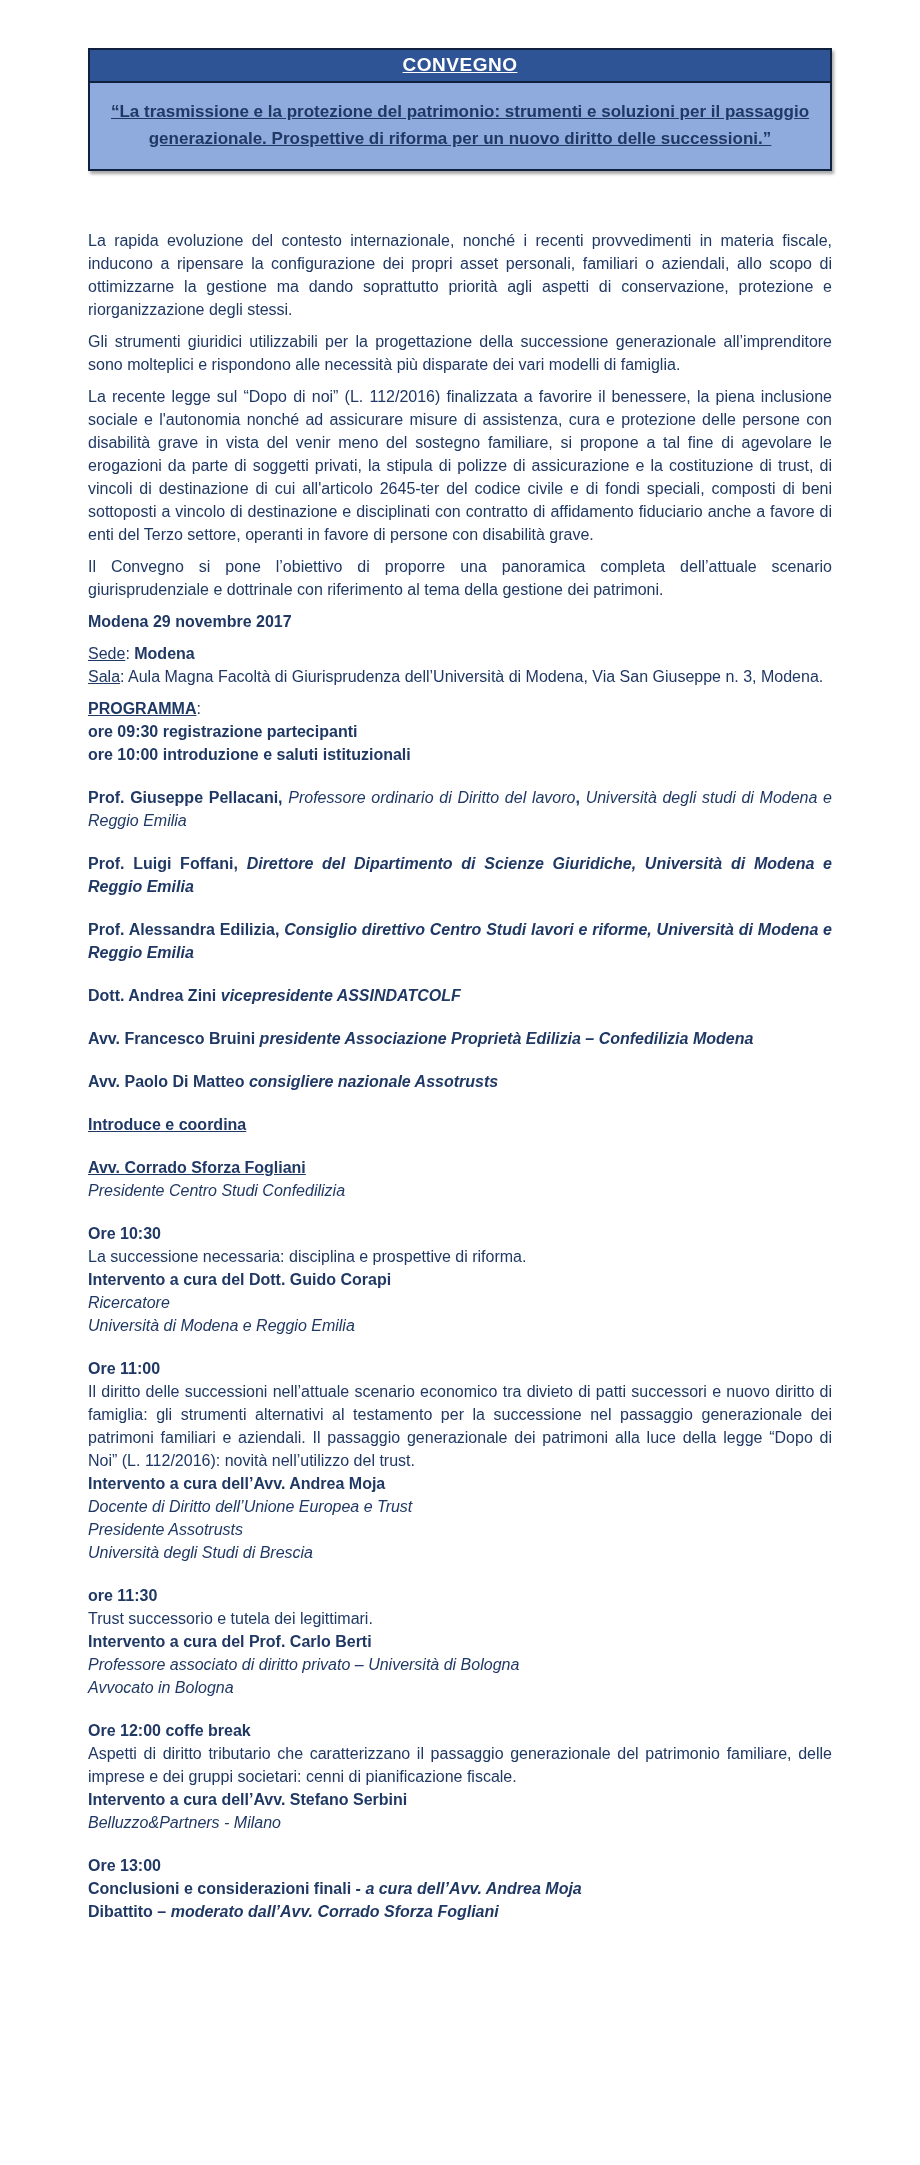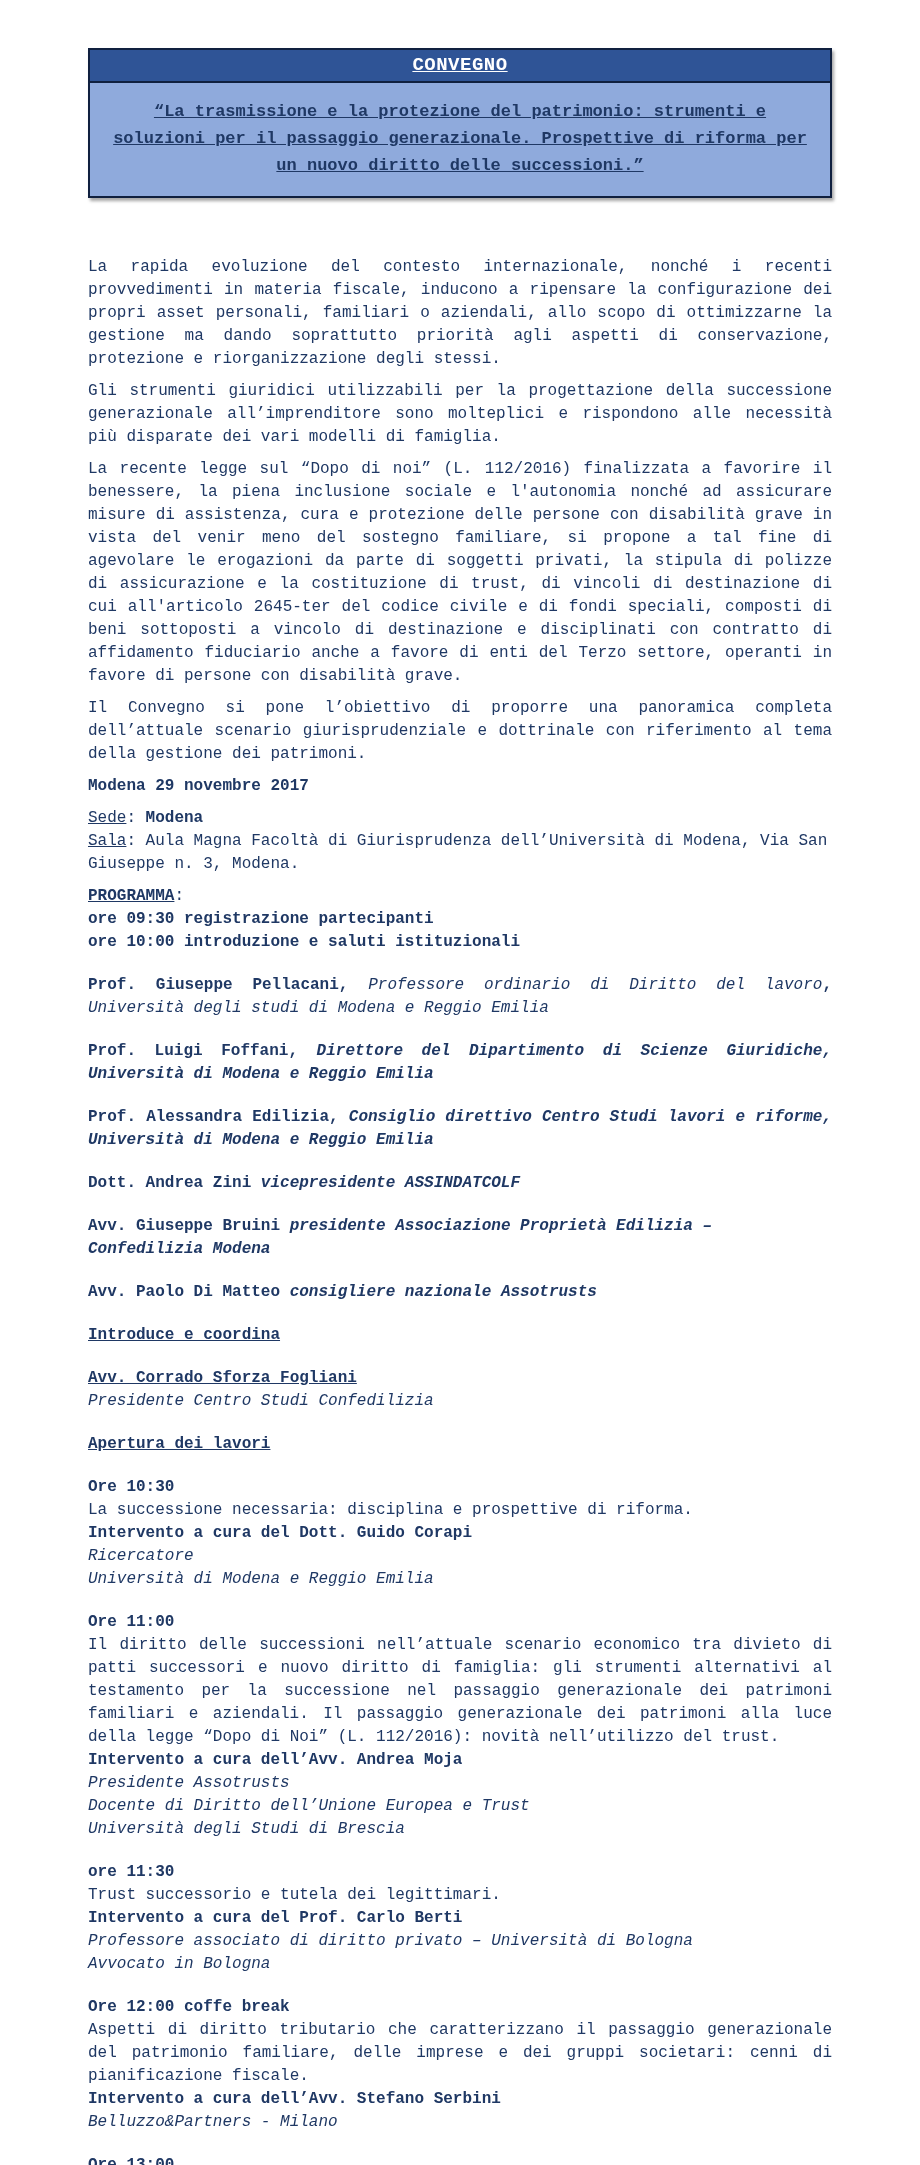--- a/index.html
+++ b/index.html
@@ -1,19 +1,19 @@
 <!DOCTYPE html>
 <html><head>
 <meta charset="utf-8">
 <style>
   html,body{margin:0;padding:0;background:#ffffff;}
   .page{
     width:920px;height:2165px;overflow:hidden;margin:0 auto;background:#ffffff;
     box-sizing:border-box;padding:48px 88px 0;
-    font-family:Liberation Mono, monospace;
+    font-family:Liberation Sans, sans-serif;
     color:#1F3864;
   }
   .title-box{
     border:2px solid #10203f;
     box-shadow:2px 3px 3px rgba(0,0,0,.35);
     margin-bottom:58px;
   }
   .banner{
     background:#2F5496;color:#ffffff;text-align:center;
     font-weight:bold;font-size:19px;letter-spacing:.5px;
@@ -54,36 +54,35 @@
       <p class="blk gap-sm"><span class="st-b">Modena 29 novembre 2017</span></p>
       <p class="blk gap-sm"><span class="st-u">Sede</span><span>: </span><span class="st-b">Modena</span></p>
       <p class="blk gap-none"><span class="st-u">Sala</span><span>: Aula Magna Facoltà di Giurisprudenza dell’Università di Modena, Via San Giuseppe n. 3, Modena.</span></p>
       <p class="blk gap-sm"><span class="st-b st-u">PROGRAMMA</span><span>:</span></p>
       <p class="blk gap-none"><span class="st-b">ore 09:30 registrazione partecipanti</span></p>
       <p class="blk gap-none"><span class="st-b">ore 10:00 introduzione e saluti istituzionali</span></p>
       <p class="blk gap-lg just"><span class="st-b">Prof. Giuseppe Pellacani, </span><span class="st-i">Professore ordinario di Diritto del lavoro</span><span class="st-b">, </span><span class="st-i">Università degli studi di Modena e Reggio Emilia</span></p>
       <p class="blk gap-lg just"><span class="st-b">Prof. Luigi Foffani, </span><span class="st-b st-i">Direttore del Dipartimento di Scienze Giuridiche, Università di Modena e Reggio Emilia</span></p>
       <p class="blk gap-lg just"><span class="st-b">Prof. Alessandra Edilizia, </span><span class="st-b st-i">Consiglio direttivo Centro Studi lavori e riforme, Università di Modena e Reggio Emilia</span></p>
       <p class="blk gap-lg"><span class="st-b">Dott. Andrea Zini </span><span class="st-b st-i">vicepresidente ASSINDATCOLF</span></p>
-      <p class="blk gap-lg"><span class="st-b">Avv. Giuseppe Bruini </span><span class="st-b st-i">presidente Associazione Proprietà Edilizia – Confedilizia Modena</span></p>
+      <p class="blk gap-lg"><span class="st-b">Avv. Francesco Bruini </span><span class="st-b st-i">presidente Associazione Proprietà Edilizia – Confedilizia Modena</span></p>
       <p class="blk gap-lg"><span class="st-b">Avv. Paolo Di Matteo </span><span class="st-b st-i">consigliere nazionale Assotrusts</span></p>
       <p class="blk gap-lg"><span class="st-b st-u">Introduce e coordina</span></p>
       <p class="blk gap-lg"><span class="st-b st-u">Avv. Corrado Sforza Fogliani</span></p>
       <p class="blk gap-none"><span class="st-i">Presidente Centro Studi Confedilizia</span></p>
-      <p class="blk gap-lg"><span class="st-b st-u">Apertura dei lavori</span></p>
       <p class="blk gap-lg"><span class="st-b">Ore 10:30</span></p>
       <p class="blk gap-none"><span>La successione necessaria: disciplina e prospettive di riforma.</span></p>
       <p class="blk gap-none"><span class="st-b">Intervento a cura del Dott. Guido Corapi</span></p>
       <p class="blk gap-none"><span class="st-i">Ricercatore</span></p>
       <p class="blk gap-none"><span class="st-i">Università di Modena e Reggio Emilia</span></p>
       <p class="blk gap-lg"><span class="st-b">Ore 11:00</span></p>
       <p class="blk gap-none just"><span>Il diritto delle successioni nell’attuale scenario economico tra divieto di patti successori e nuovo diritto di famiglia: gli strumenti alternativi al testamento per la successione nel passaggio generazionale dei patrimoni familiari e aziendali. Il passaggio generazionale dei patrimoni alla luce della legge “Dopo di Noi” (L. 112/2016): novità nell’utilizzo del trust.</span></p>
       <p class="blk gap-none"><span class="st-b">Intervento a cura dell’Avv. Andrea Moja</span></p>
+      <p class="blk gap-none"><span class="st-i">Docente di Diritto dell’Unione Europea e Trust</span></p>
       <p class="blk gap-none"><span class="st-i">Presidente Assotrusts</span></p>
-      <p class="blk gap-none"><span class="st-i">Docente di Diritto dell’Unione Europea e Trust</span></p>
       <p class="blk gap-none"><span class="st-i">Università degli Studi di Brescia</span></p>
       <p class="blk gap-lg"><span class="st-b">ore 11:30</span></p>
       <p class="blk gap-none"><span>Trust successorio e tutela dei legittimari.</span></p>
       <p class="blk gap-none"><span class="st-b">Intervento a cura del Prof. Carlo Berti</span></p>
       <p class="blk gap-none"><span class="st-i">Professore associato di diritto privato – Università di Bologna</span></p>
       <p class="blk gap-none"><span class="st-i">Avvocato in Bologna</span></p>
       <p class="blk gap-lg"><span class="st-b">Ore 12:00 coffe break</span></p>
       <p class="blk gap-none just"><span>Aspetti di diritto tributario che caratterizzano il passaggio generazionale del patrimonio familiare, delle imprese e dei gruppi societari: cenni di pianificazione fiscale.</span></p>
       <p class="blk gap-none"><span class="st-b">Intervento a cura dell’Avv. Stefano Serbini</span></p>
       <p class="blk gap-none"><span class="st-i">Belluzzo&amp;Partners - Milano</span></p>

